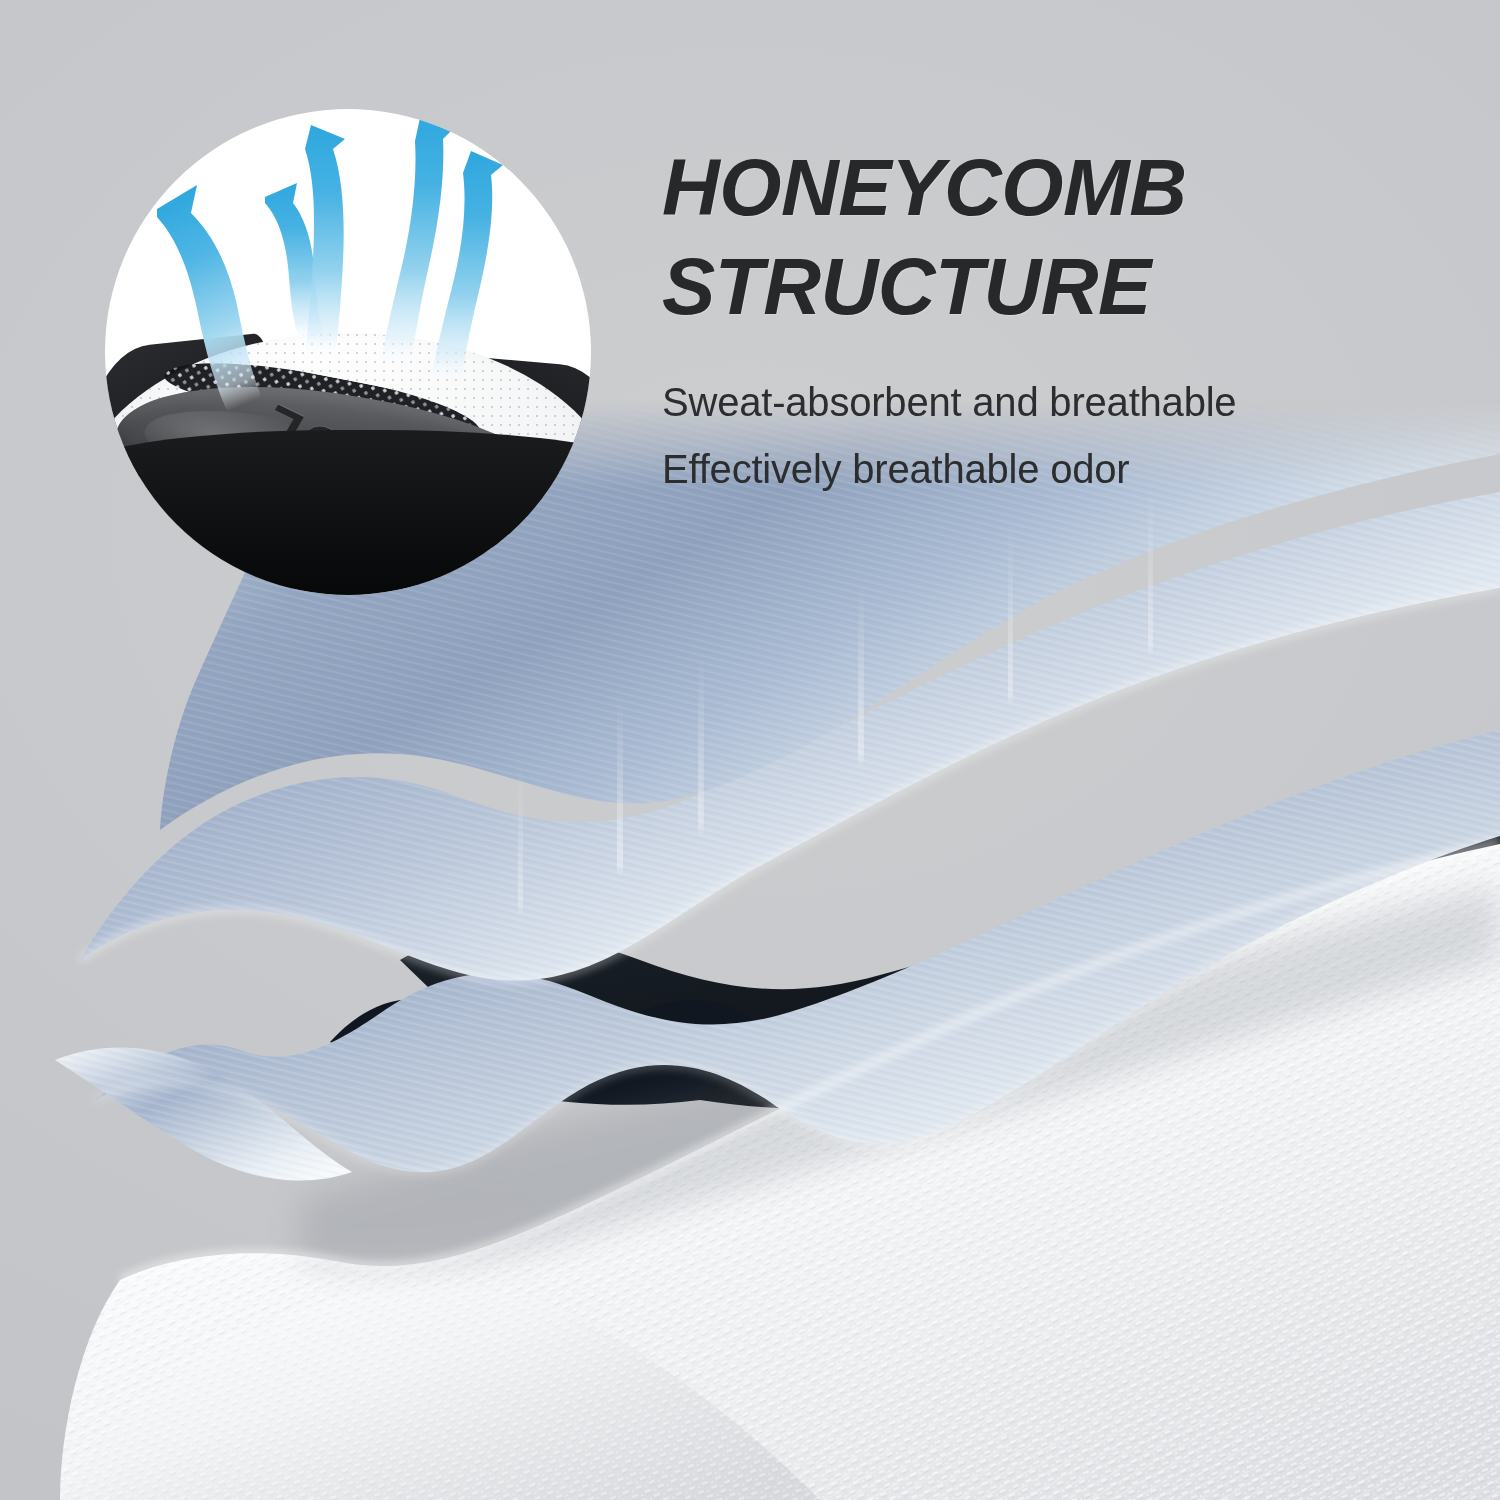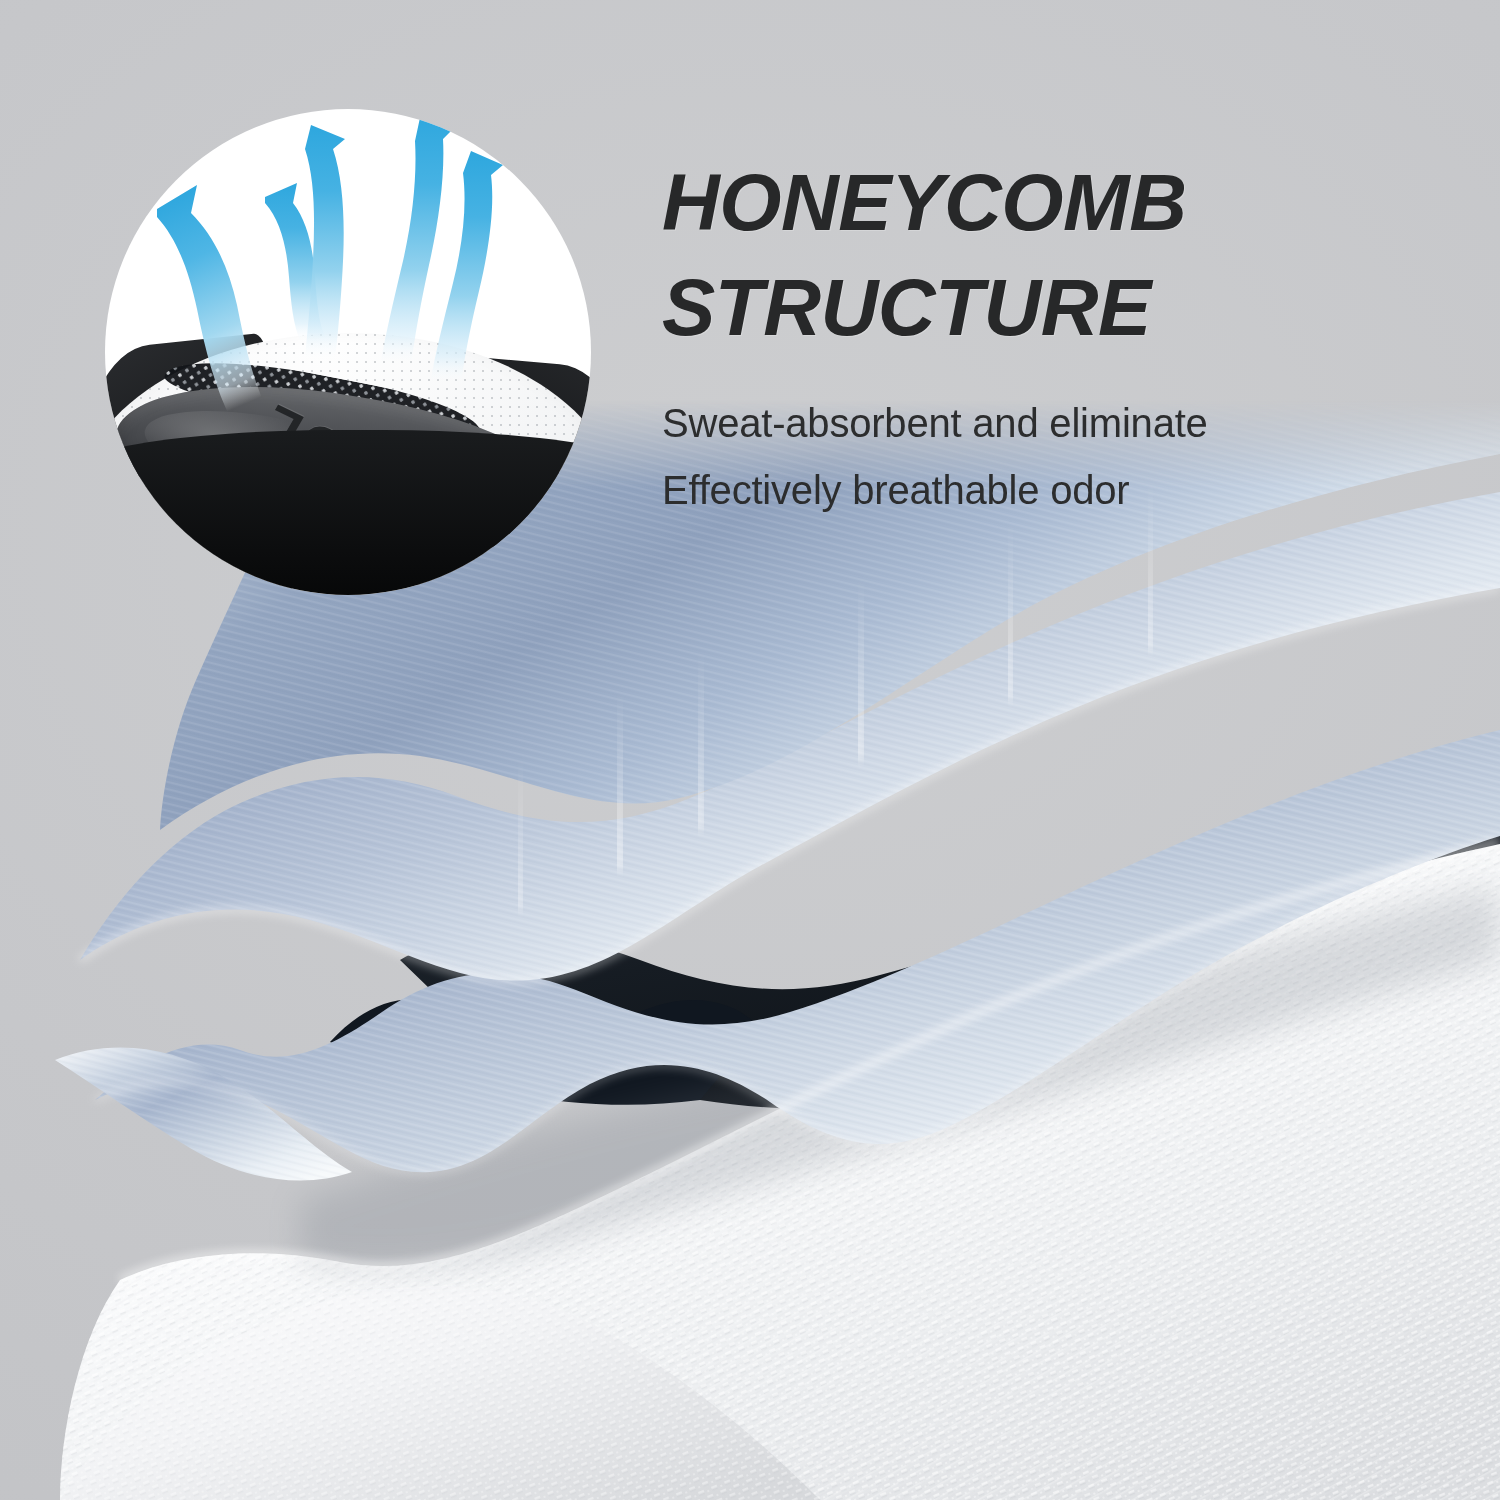--- a/index.html
+++ b/index.html
@@ -95,32 +95,32 @@
     border-radius:50% 40% 36% 30% / 70% 60% 40% 34%;
     transform:rotate(11deg);
     opacity:.95;
   }
 
   
   .arrows{position:absolute;left:0;top:0;width:100%;height:100%;}
 
   
   .headline{
-    position:absolute;left:662px;top:163px;width:720px;
+    position:absolute;left:662px;top:148px;width:720px;
   }
   .title-line{
     color:#272829;
     font-family:"Liberation Sans", sans-serif;
     font-weight:700;font-style:italic;
     font-size:80px;line-height:0.99;
     letter-spacing:-0.5px;
     white-space:nowrap;
     text-shadow:1px 1px 0 rgba(255,255,255,.22);
   }
-  .title-line.second{margin-top:26px;}
+  .title-line.second{margin-top:20px;}
   .sub{
     margin-top:44px;
     color:#2c2d2e;
     font-family:"Liberation Sans", sans-serif;
     font-weight:400;
     font-size:40px;line-height:1.62;
     letter-spacing:-0.2px;
     white-space:nowrap;
   }
 
@@ -391,17 +391,17 @@
         <path d="M 366,42 L 398,56 L 386,66 C 390,98 384,140 374,182
                  C 364,224 358,256 356,276 L 326,270
                  C 330,246 338,214 348,174 C 358,134 362,96 358,64 Z" fill="url(#aG)"></path>
       </svg>
     </div>
   </div>
 
   <div class="headline">
     <div class="title-line">HONEYCOMB</div>
     <div class="title-line second">STRUCTURE</div>
-    <div class="sub">Sweat-absorbent and eliminate</div>
+    <div class="sub">Sweat-absorbent and breathable</div>
     <div class="sub" style="margin-top:2px;">Effectively breathable odor</div>
   </div>
 
 </div>
 
 </body></html>

